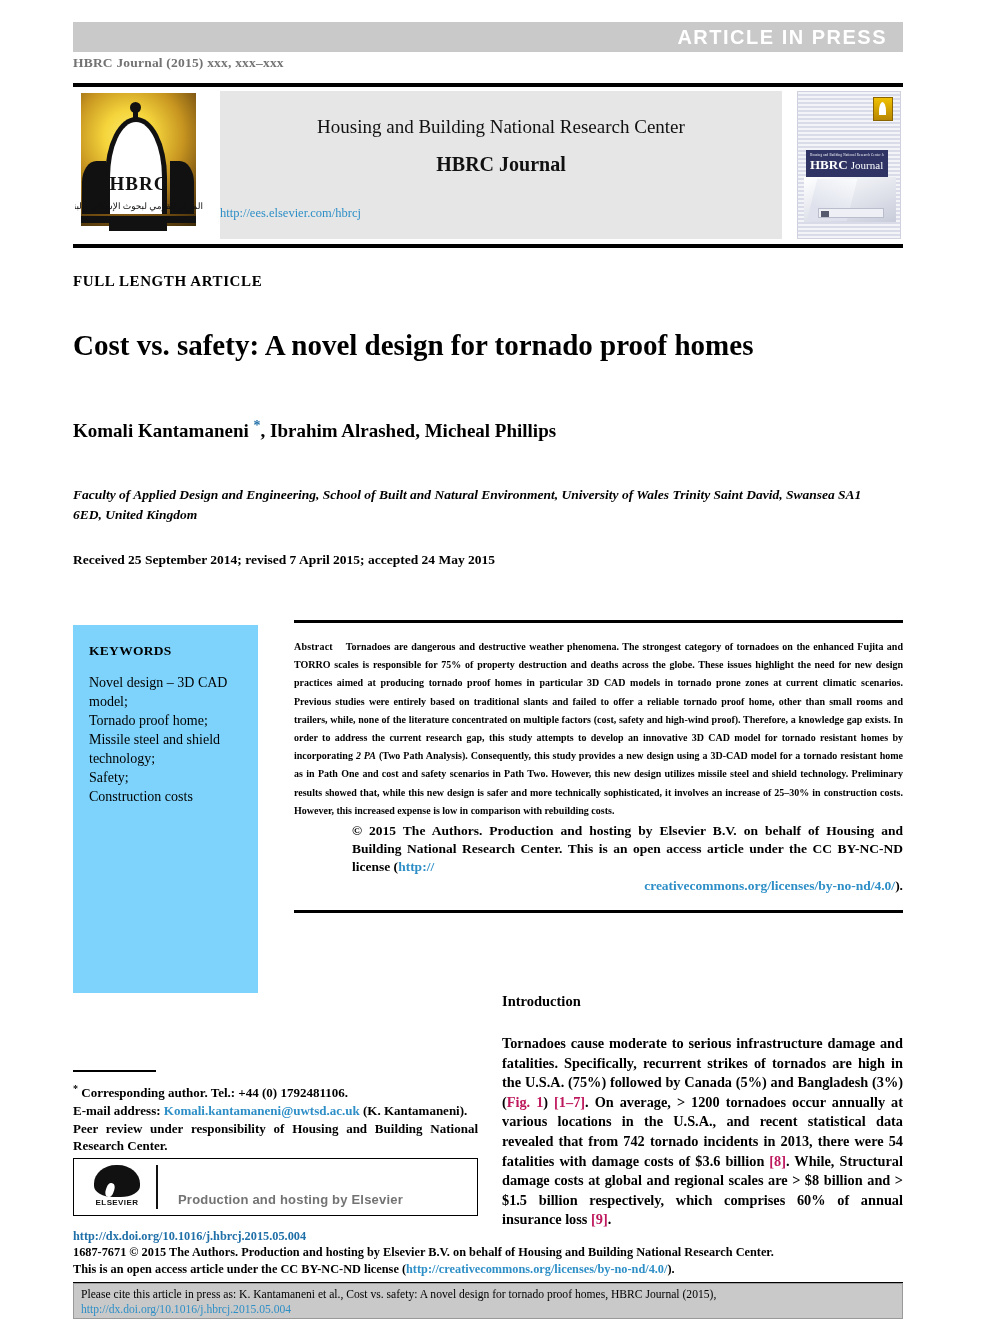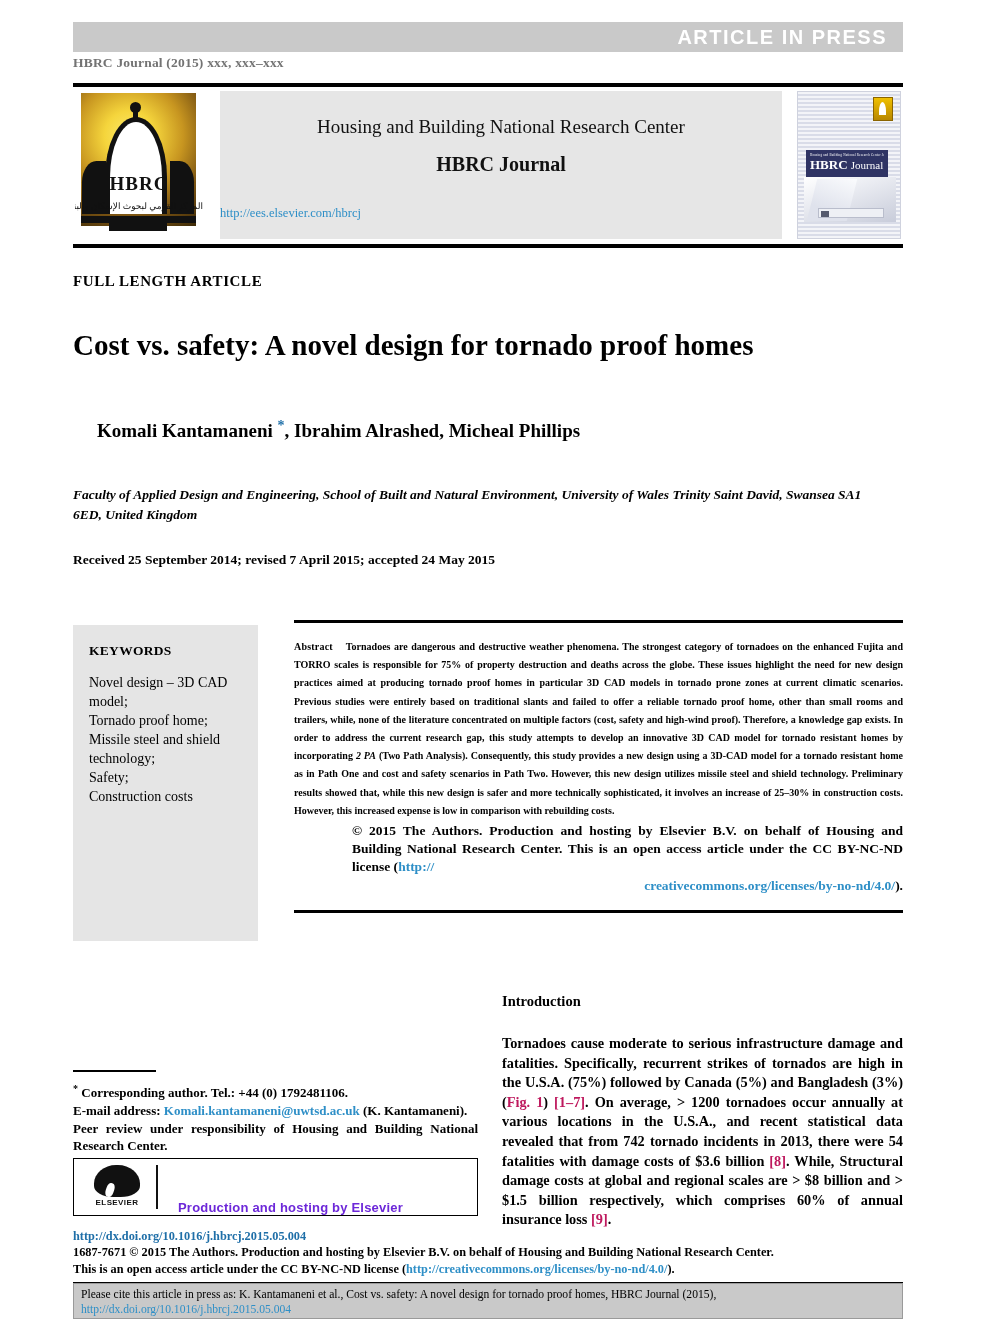--- a/index.html
+++ b/index.html
@@ -280,21 +280,20 @@
     font-weight: bold;
     line-height: 39px;
   }
   .authors {
     position: absolute;
     left: 73px;
     top: 418px;
     width: 820px;
     font-size: 19px;
     font-weight: bold;
-    margin-left: 24px;
   }
   .authors .star { color: #1f6fa8; font-size: 14px; vertical-align: super; }
   .affiliation {
     position: absolute;
     left: 73px;
     top: 485px;
     width: 800px;
     font-size: 13.5px;
     font-style: italic;
     font-weight: bold;
@@ -308,22 +307,22 @@
     font-size: 13.5px;
     font-weight: bold;
   }
 
   
   .keywords-box {
     position: absolute;
     left: 73px;
     top: 625px;
     width: 185px;
-    height: 316px;
-    background: #e5e5e5;
+    height: 368px;
+    background: #7dd3fc;
     padding: 18px 16px;
     box-sizing: border-box;
   }
   .keywords-box .kw-title {
     font-weight: bold;
     font-size: 13.5px;
     letter-spacing: .3px;
     margin-bottom: 14px;
   }
   .keywords-box .kw-list {
@@ -459,23 +458,22 @@
     left: 82px; top: 6px;
     width: 2px; height: 44px;
     background: #111;
   }
   .els-caption {
     position: absolute;
     left: 104px; top: 33px;
     font-family: "Liberation Sans", sans-serif;
     font-weight: bold;
     font-size: 13px;
-    color: #6d28d9;
+    color: #737373;
     letter-spacing: .2px;
-    margin-top: 8px;
   }
 
   
   .bottom-block {
     position: absolute;
     left: 73px;
     top: 1228px;
     width: 830px;
   }
   .bb-doi {

